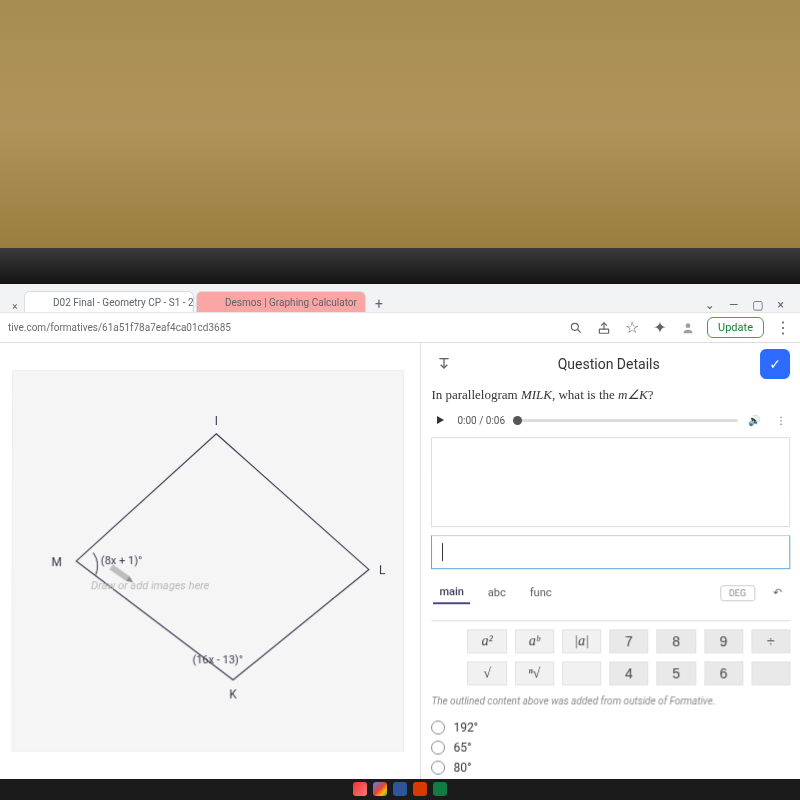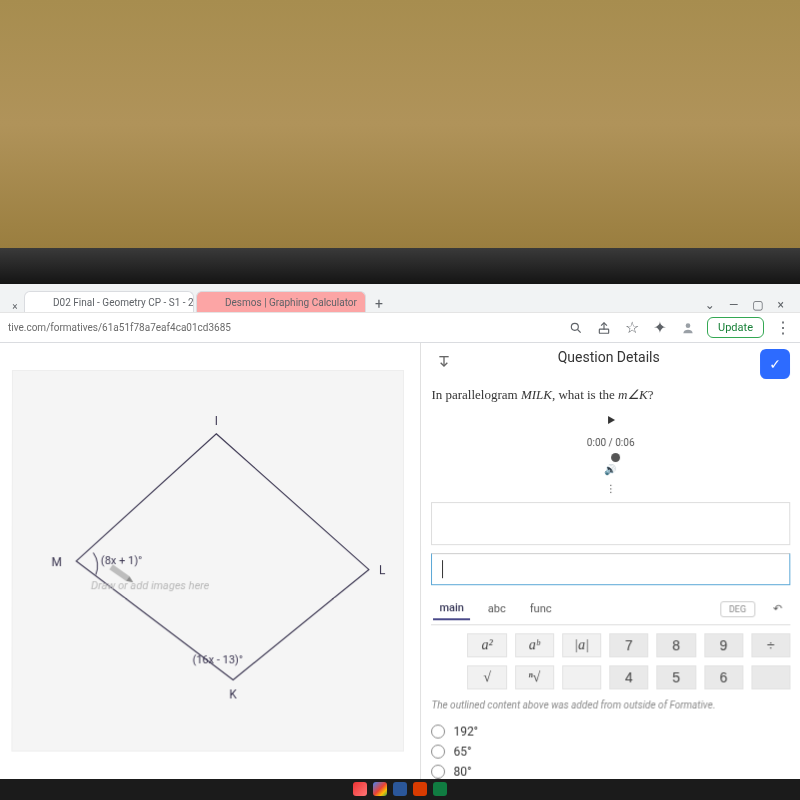--- a/index.html
+++ b/index.html
@@ -30,39 +30,39 @@
   .update-btn { border:1px solid #34a853; color:#188038; border-radius:6px; padding:3px 10px; font-size:11px; display:flex; align-items:center; gap:4px; }
 
   
   .app-body { flex:1; display:flex; background:#fff; overflow:hidden; transform:perspective(1400px) rotateX(0.3deg); transform-origin:top center; }
   .left-pane { flex:1.15; display:flex; align-items:center; justify-content:center; padding:10px 6px 10px 2px; }
   .figure-card { width:95%; height:92%; background:#f5f5f5; position:relative; border:1px solid #eee; }
   .figure-svg { width:100%; height:100%; }
   .figure-caption { position:absolute; left:20%; top:55%; color:#b7b7b7; font-size:11px; font-style:italic; }
 
   .right-pane { flex:1; border-left:1px solid #e0e0e0; display:flex; flex-direction:column; padding:6px 10px 0 10px; gap:8px; min-width:0; }
-  .qd-header { display:flex; align-items:flex-start; gap:28px; }
+  .qd-header { display:flex; align-items:center; gap:28px; }
   .qd-collapse { width:26px; height:26px; display:flex; align-items:center; justify-content:center; color:#666; }
   .qd-title { flex:1; text-align:center; font-size:14px; color:#333; }
   .qd-check { width:30px; height:30px; background:#2d6bff; border-radius:6px; display:flex; align-items:center; justify-content:center; color:#fff; font-size:14px; }
 
   .question-text { font-size:13px; color:#333; font-family: Georgia, 'Times New Roman', serif; }
   .question-text i { font-style:italic; }
 
-  .audio-row { display:flex; align-items:center; gap:8px; font-size:10px; color:#555;flex-direction:column; }
+  .audio-row { display:flex; align-items:center; gap:8px; font-size:10px; color:#555; }
   .play-btn { width:18px; height:18px; display:flex; align-items:center; justify-content:center; }
   .audio-track { flex:1; height:3px; background:#ddd; position:relative; border-radius:2px; }
   .audio-track .knob { position:absolute; left:0; top:-3px; width:9px; height:9px; border-radius:50%; background:#555; }
   .audio-icon { width:18px; text-align:center; color:#555; }
 
   .answer-area { border:1px solid #ddd; height:90px; background:#fff; }
   .math-input-wrap { border:1px solid #5aa7d6; border-top:1px solid #ccc; padding:6px 8px; font-size:15px; color:#666; height:34px; display:flex; align-items:center; }
   .math-input-wrap .cursor { width:1px; height:18px; background:#333; margin-left:2px; }
 
-  .keypad-tabs { display:flex; gap:12px; font-size:11px; color:#555; border-bottom:1px solid #ddd; padding:4px 2px 4px 2px; align-items:center; }
+  .keypad-tabs { display:flex; gap:12px; font-size:11px; color:#555; border-bottom:1px solid #ddd; padding:4px 2px 16px 2px; align-items:center; }
   .keypad-tabs .kt { padding:4px 6px; }
   .keypad-tabs .kt.active { color:#3a3a5a; border-bottom:2px solid #4a4a8a; font-weight:500; }
   .keypad-tabs .deg { margin-left:auto; font-size:9px; border:1px solid #ccc; padding:2px 8px; border-radius:3px; color:#888; }
   .keypad { display:grid; grid-template-columns:repeat(7,1fr); gap:8px; font-size:14px; color:#444;padding-left:36px; }
   .key { background:#f1f1f1; border:1px solid #e2e2e2; height:24px; display:flex; align-items:center; justify-content:center; font-family:Georgia,serif; font-style:italic; }
   .key.num { font-style:normal; font-family:Arial; background:#e9e9e9; }
   .hint { font-size:10px; color:#8a8a8a; font-style:italic; margin-top:2px; }
 
   .choices { display:flex; flex-direction:column; gap:6px; margin-top:6px; font-size:12px; color:#333; }
   .choice { display:flex; align-items:center; gap:8px; }

